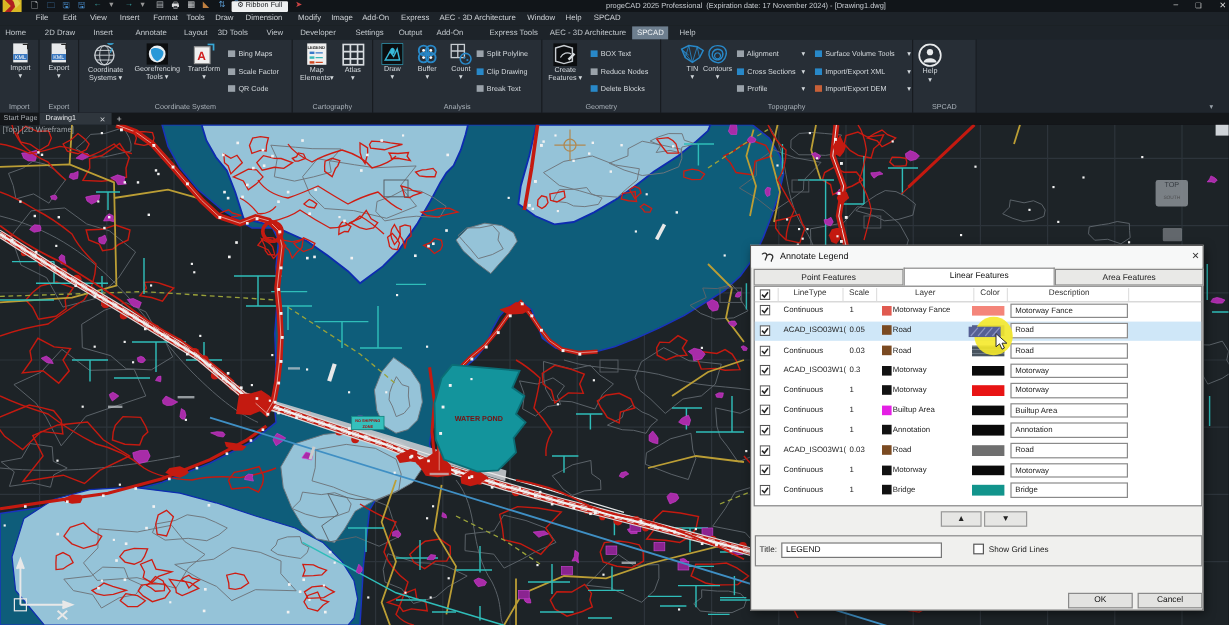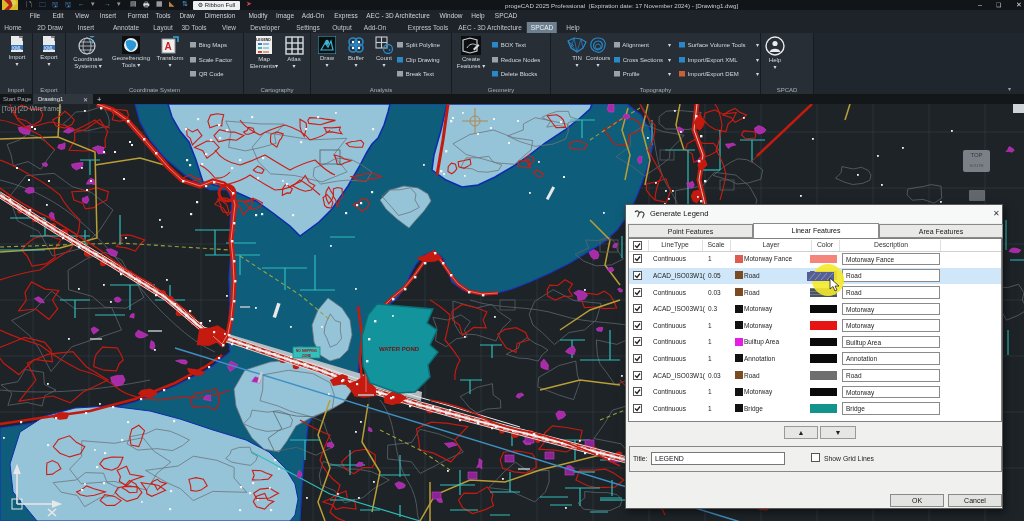--- a/index.html
+++ b/index.html
@@ -941,21 +941,21 @@
 </svg>
 <div class="abs" style="left:2px;top:105px;font-size:6.5px;color:#9aa0a5">[Top] [2D Wireframe]</div>
 <div class="abs" style="left:963px;top:150px;width:27px;height:22px;background:#878d93;opacity:0.88;border-radius:2px;text-align:center;font-size:6px;color:#3a3f44;line-height:10px">TOP<br><span style="font-size:4px;color:#555">SOUTH</span></div>
     <div class="abs" style="left:969px;top:190px;width:16px;height:11px;background:#9aa0a6;opacity:0.55;border-radius:1px"></div>
     <div class="abs" style="left:1013px;top:104px;width:11px;height:9px;background:#cfd4d8"></div>
 <div class="abs" style="left:625px;top:204px;width:378px;height:305px;background:#f0f0ee;border:1px solid #5a5a5a;box-shadow:2px 3px 8px rgba(0,0,0,0.5)">
       <div class="abs" style="left:0;top:0;width:100%;height:18px;background:#f7f8f8">
         <svg class="abs" style="left:8px;top:4px" width="12" height="11">
           <path d="M1,3 C3,1 5,2 5,4 C5,6 3,7 4,8 M5,4 C7,2 10,3 10,5 C10,7 8,8 9,9" stroke="#333" stroke-width="1.1" fill="none"></path>
         </svg>
-        <div class="abs" style="left:24px;top:4px;font-size:7.5px;color:#111">Generate Legend</div>
+        <div class="abs" style="left:24px;top:4px;font-size:7.5px;color:#111">Annotate Legend</div>
         <div class="abs" style="left:367px;top:4px;font-size:8px;color:#333">✕</div>
       </div>
       <div class="abs" style="left:2px;top:19px;width:125px;height:14px;background:#e9e9e7;border:1px solid #8a8a8a;font-size:7px;text-align:center;line-height:13px;color:#222">Point Features</div>
       <div class="abs" style="left:127px;top:18px;width:126px;height:16px;background:#fff;border:1px solid #8a8a8a;border-bottom:none;font-size:7px;text-align:center;line-height:14px;color:#111">Linear Features</div>
       <div class="abs" style="left:253px;top:19px;width:124px;height:14px;background:#e9e9e7;border:1px solid #8a8a8a;font-size:7px;text-align:center;line-height:13px;color:#222">Area Features</div>
       <div class="abs" style="left:2px;top:33px;width:374px;height:184px;background:#fff;border:1px solid #808080">
         <div class="abs" style="left:0;top:0;width:372px;height:13px;border-bottom:1px solid #d0d0d0">
           <svg class="abs" style="left:4px;top:2px" width="9" height="9">
             <rect x="0.5" y="0.5" width="8" height="8" fill="#fff" stroke="#555"></rect>
             <path d="M2,4.5 L4,6.5 L7,2.5" stroke="#222" stroke-width="1.3" fill="none"></path>

